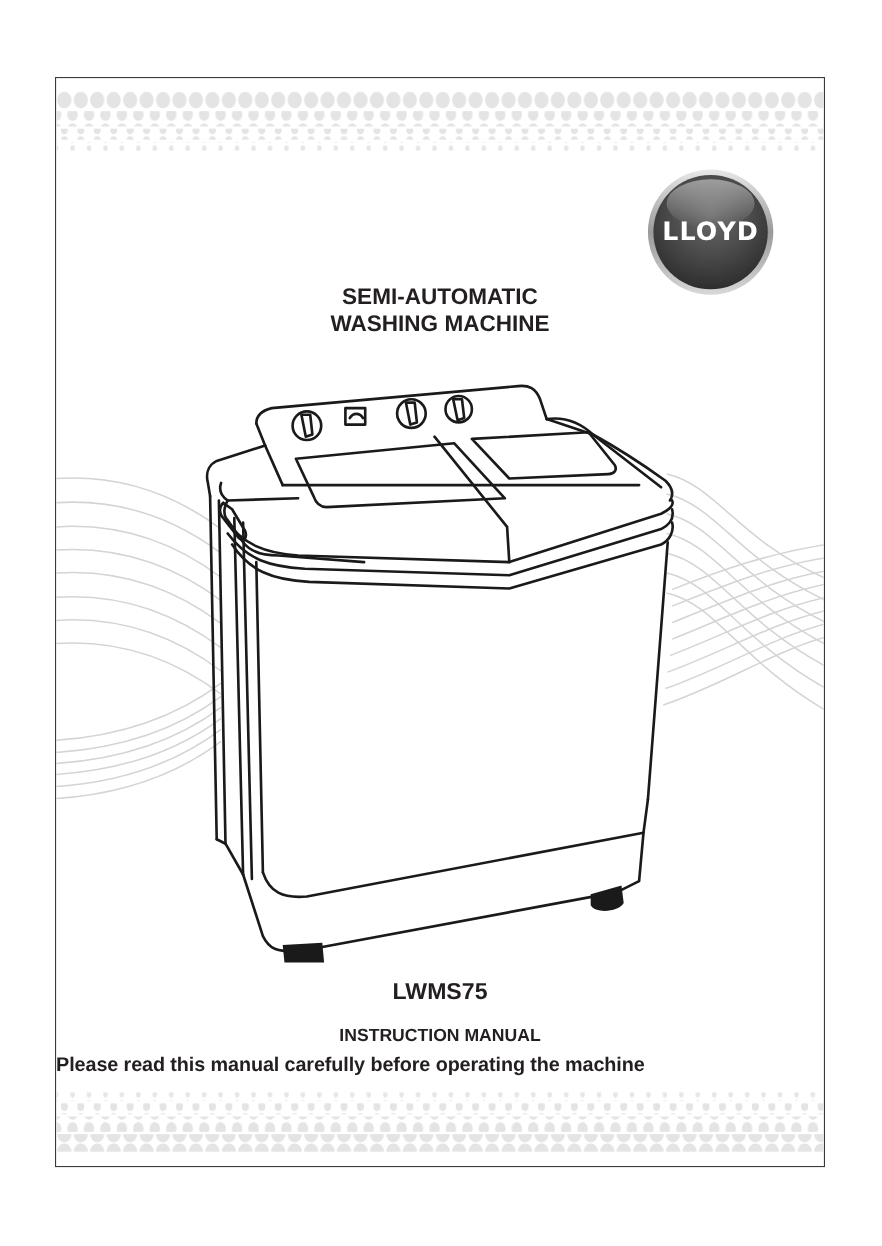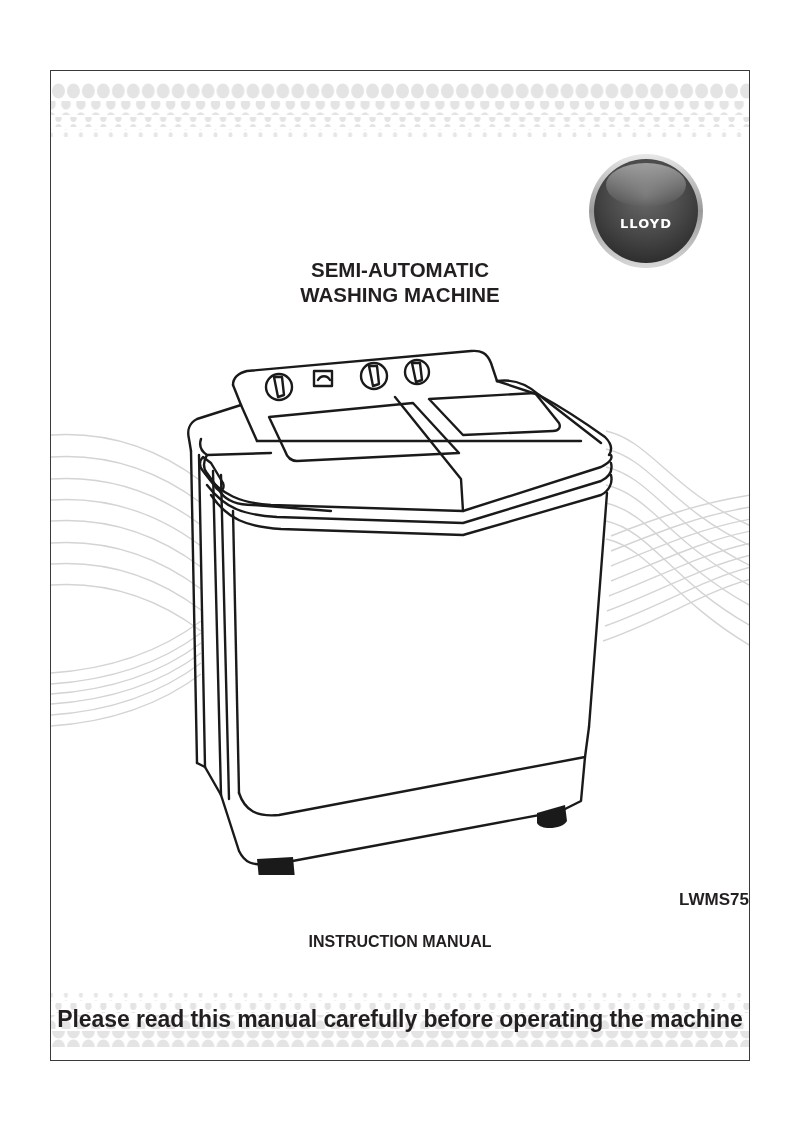--- a/index.html
+++ b/index.html
@@ -6,34 +6,34 @@
     body { width: 802px; height: 1133px; position: relative; overflow: hidden;
            font-family: "Liberation Sans", sans-serif; color: #231f20; }
     .page-frame { position: absolute; left: 50px; top: 70px; width: 700px; height: 991px;
                   border: 1.3px solid #3a3a3a; box-sizing: border-box; overflow: hidden; background:#fff; }
     .dots { position: absolute; left: 0; width: 100%; }
     .dots-top { top: 12px; height: 60px; }
     .dots-bottom { top: 920px; height: 60px; }
     .waves { position: absolute; left: 0; top: 340px; width: 700px; height: 340px; }
     .machine { position: absolute; left: 130px; top: 272px; width: 440px; height: 532px; }
     .logo { position: absolute; left: 535px; top: 80px; width: 120px; height: 120px; }
-    .logo-text { position: absolute; left: 0; top: 12px; width: 100%; height: 100%;
+    .logo-text { position: absolute; left: 0; top: 0; width: 100%; height: 100%;
                  display: flex; align-items: center; justify-content: center;
-                 color: #ffffff; font-family: "DejaVu Sans", sans-serif; font-size: 13px;
+                 color: #ffffff; font-family: "DejaVu Sans", sans-serif; font-size: 23px;
                  letter-spacing: 1px; font-weight: bold; }
     .title { position: absolute; left: 0; width: 100%; text-align: center;
              font-weight: bold; font-size: 20.5px; line-height: 25px; }
     .title-1 { top: 186px; }
     .title-2 { top: 211px; }
-    .model { position: absolute; left: 0; top: 819px; width: 100%; text-align: right;
-             font-weight: bold; font-size: 17px; }
+    .model { position: absolute; left: 0; top: 819px; width: 100%; text-align: center;
+             font-weight: bold; font-size: 21px; }
     .manual-title { position: absolute; left: 0; top: 862px; width: 100%; text-align: center;
                     font-weight: bold; font-size: 16px; }
-    .manual-sub { position: absolute; left: 0; top: 935px; width: 100%; text-align: center;
-                  font-weight: bold; font-size: 23px; letter-spacing: -0.1px; }
+    .manual-sub { position: absolute; left: 0; top: 887px; width: 100%; text-align: left;
+                  font-weight: bold; font-size: 18px; letter-spacing: -0.1px; }
   </style>
 </head>
 <body>
 
 <div class="page-frame">
 
   <svg class="dots dots-top" viewBox="0 0 700 60" preserveAspectRatio="none">
     <defs>
       <pattern id="rowA" x="0" y="0" width="15" height="16" patternUnits="userSpaceOnUse">
         <ellipse cx="7.5" cy="8" rx="6.5" ry="7.5" fill="#e4e4e4"></ellipse>

